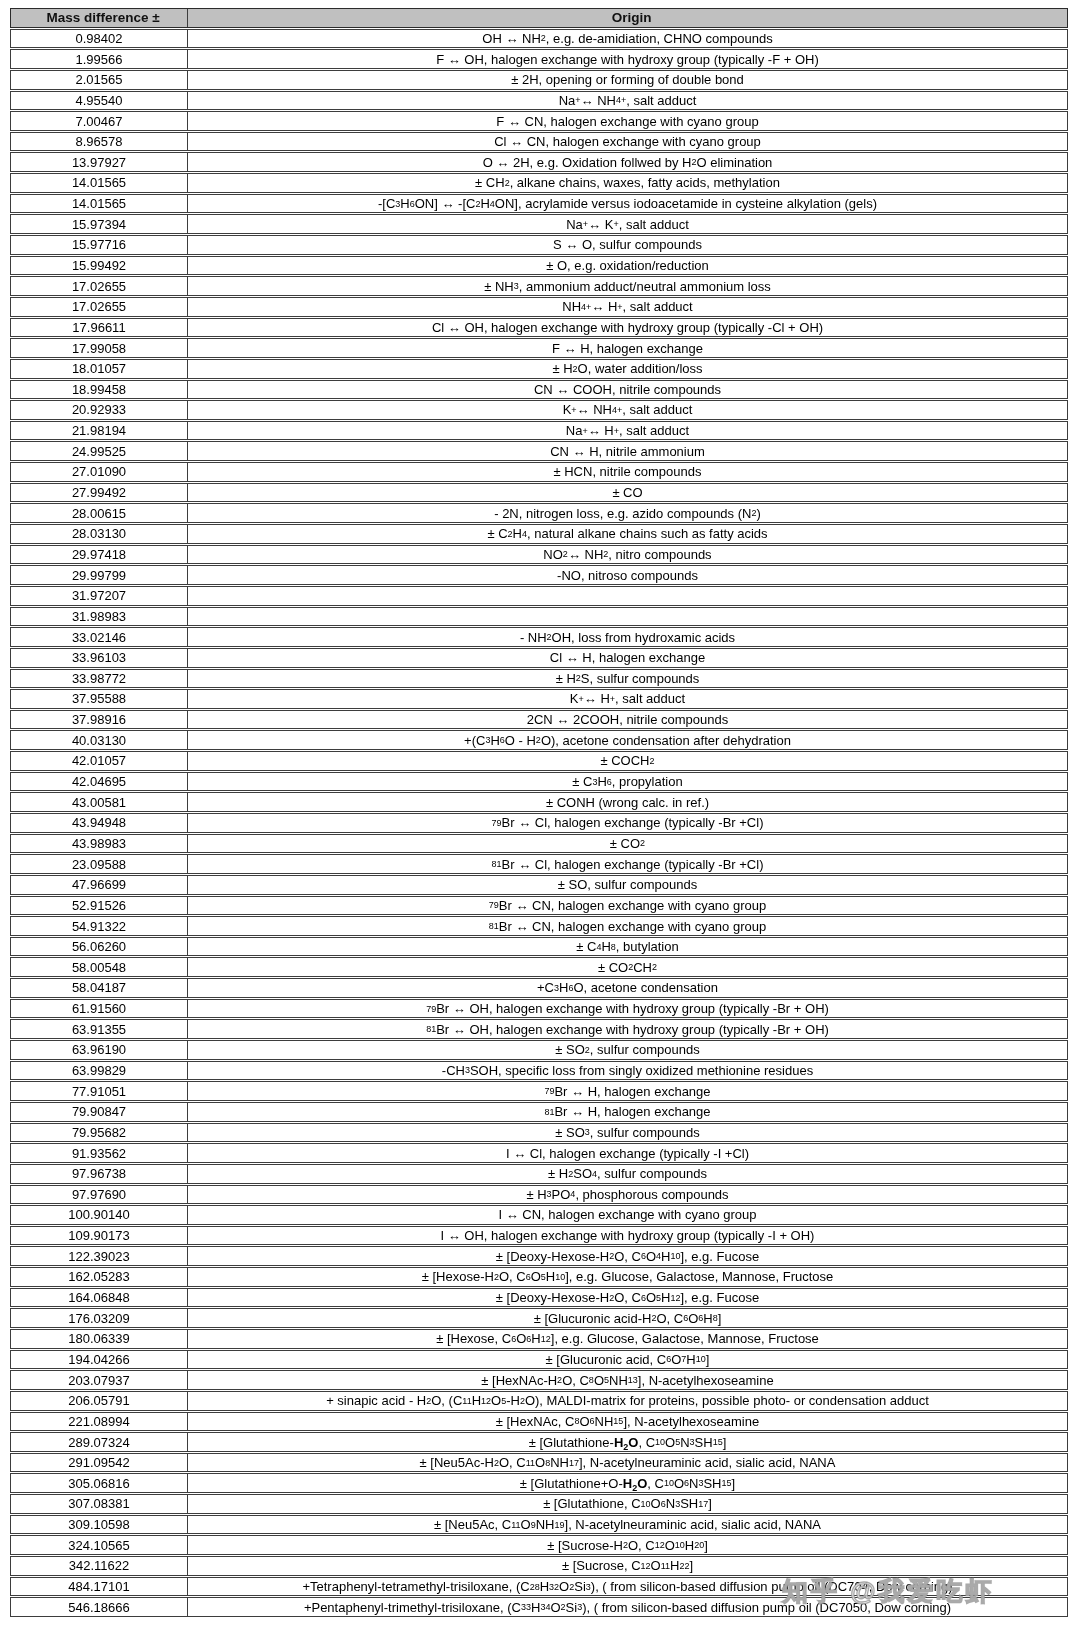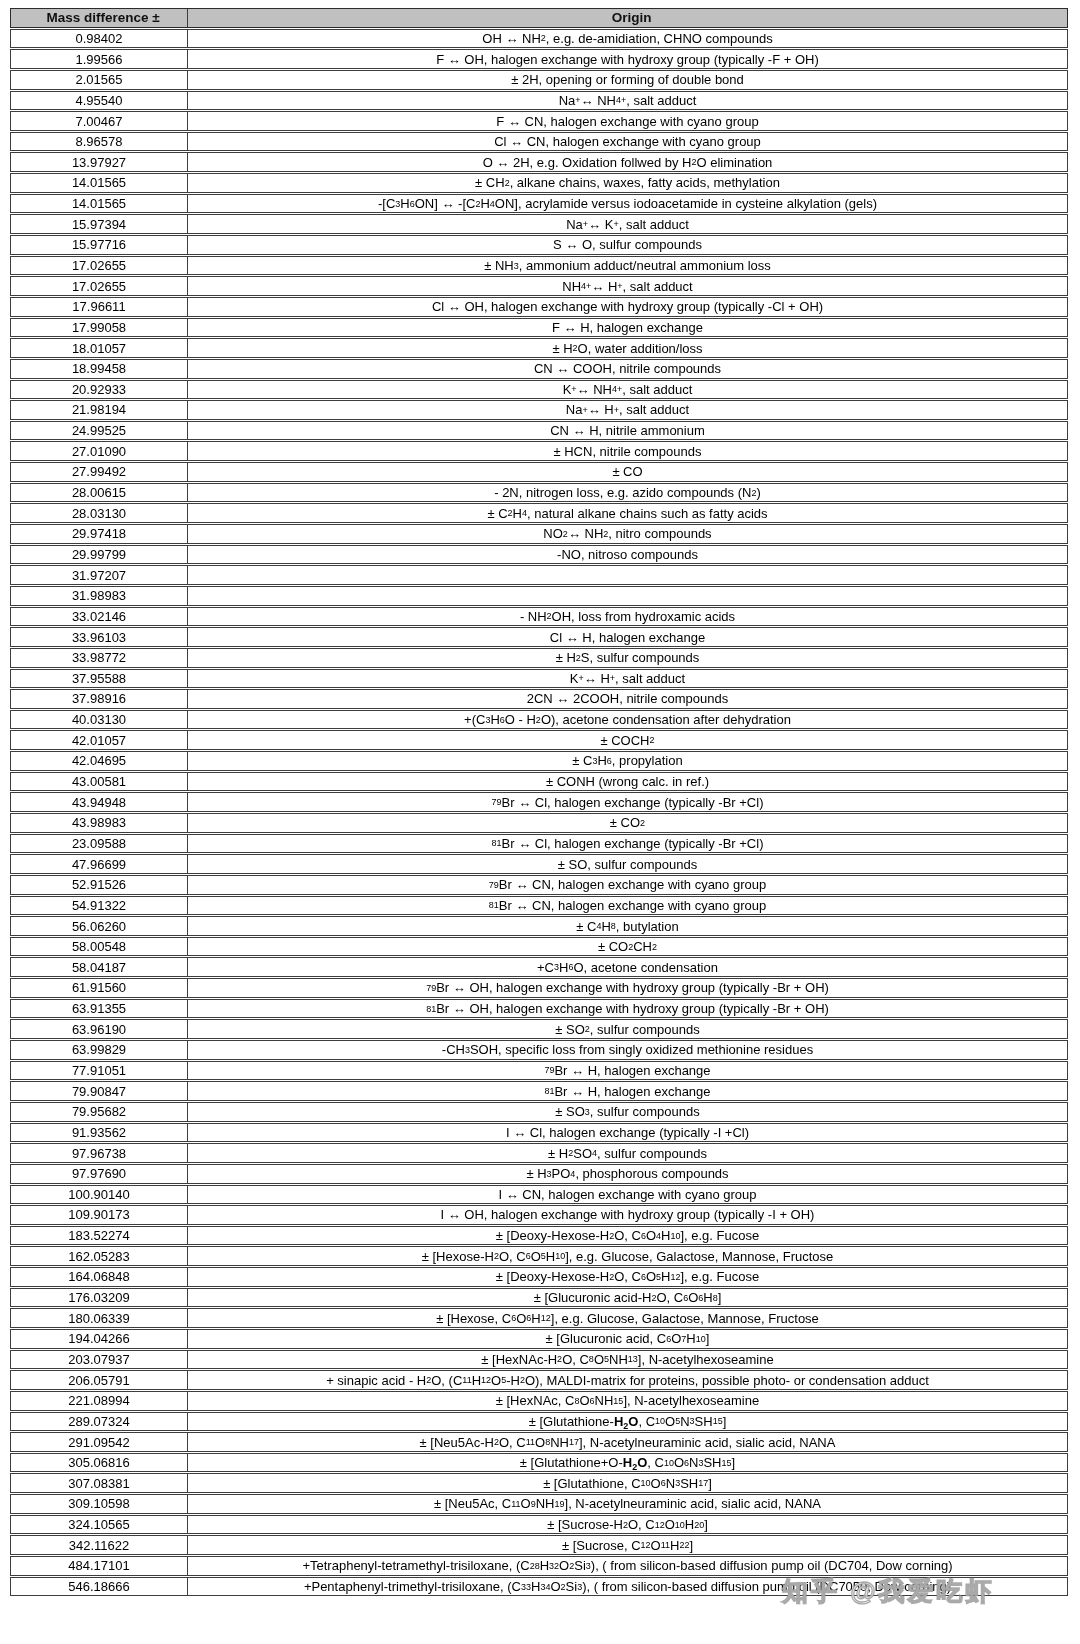--- a/index.html
+++ b/index.html
@@ -84,20 +84,24 @@
       </div>
       <div class="row">
         <div class="c1">15.97394</div>
         <div class="c2">Na<sup>+</sup>↔ K<sup>+</sup>, salt adduct</div>
       </div>
       <div class="row">
         <div class="c1">15.97716</div>
         <div class="c2">S ↔ O, sulfur compounds</div>
       </div>
       <div class="row">
+        <div class="c1">15.99492</div>
+        <div class="c2">± O, e.g. oxidation/reduction</div>
+      </div>
+      <div class="row">
         <div class="c1">17.02655</div>
         <div class="c2">± NH<sub>3</sub>, ammonium adduct/neutral ammonium loss</div>
       </div>
       <div class="row">
         <div class="c1">17.02655</div>
         <div class="c2">NH<sub>4</sub><sup>+</sup>↔ H<sup>+</sup>, salt adduct</div>
       </div>
       <div class="row">
         <div class="c1">17.96611</div>
         <div class="c2">Cl ↔ OH, halogen exchange with hydroxy group (typically -Cl + OH)</div>
@@ -270,21 +274,21 @@
       </div>
       <div class="row">
         <div class="c1">100.90140</div>
         <div class="c2">I ↔ CN, halogen exchange with cyano group</div>
       </div>
       <div class="row">
         <div class="c1">109.90173</div>
         <div class="c2">I ↔ OH, halogen exchange with hydroxy group (typically -I + OH)</div>
       </div>
       <div class="row">
-        <div class="c1">183.52274</div>
+        <div class="c1">122.39023</div>
         <div class="c2">± [Deoxy-Hexose-H<sub>2</sub>O, C<sub>6</sub>O<sub>4</sub>H<sub>10</sub>], e.g. Fucose</div>
       </div>
       <div class="row">
         <div class="c1">162.05283</div>
         <div class="c2">± [Hexose-H<sub>2</sub>O, C<sub>6</sub>O<sub>5</sub>H<sub>10</sub>], e.g. Glucose, Galactose, Mannose, Fructose</div>
       </div>
       <div class="row">
         <div class="c1">164.06848</div>
         <div class="c2">± [Deoxy-Hexose-H<sub>2</sub>O, C<sub>6</sub>O<sub>5</sub>H<sub>12</sub>], e.g. Fucose</div>
       </div>

